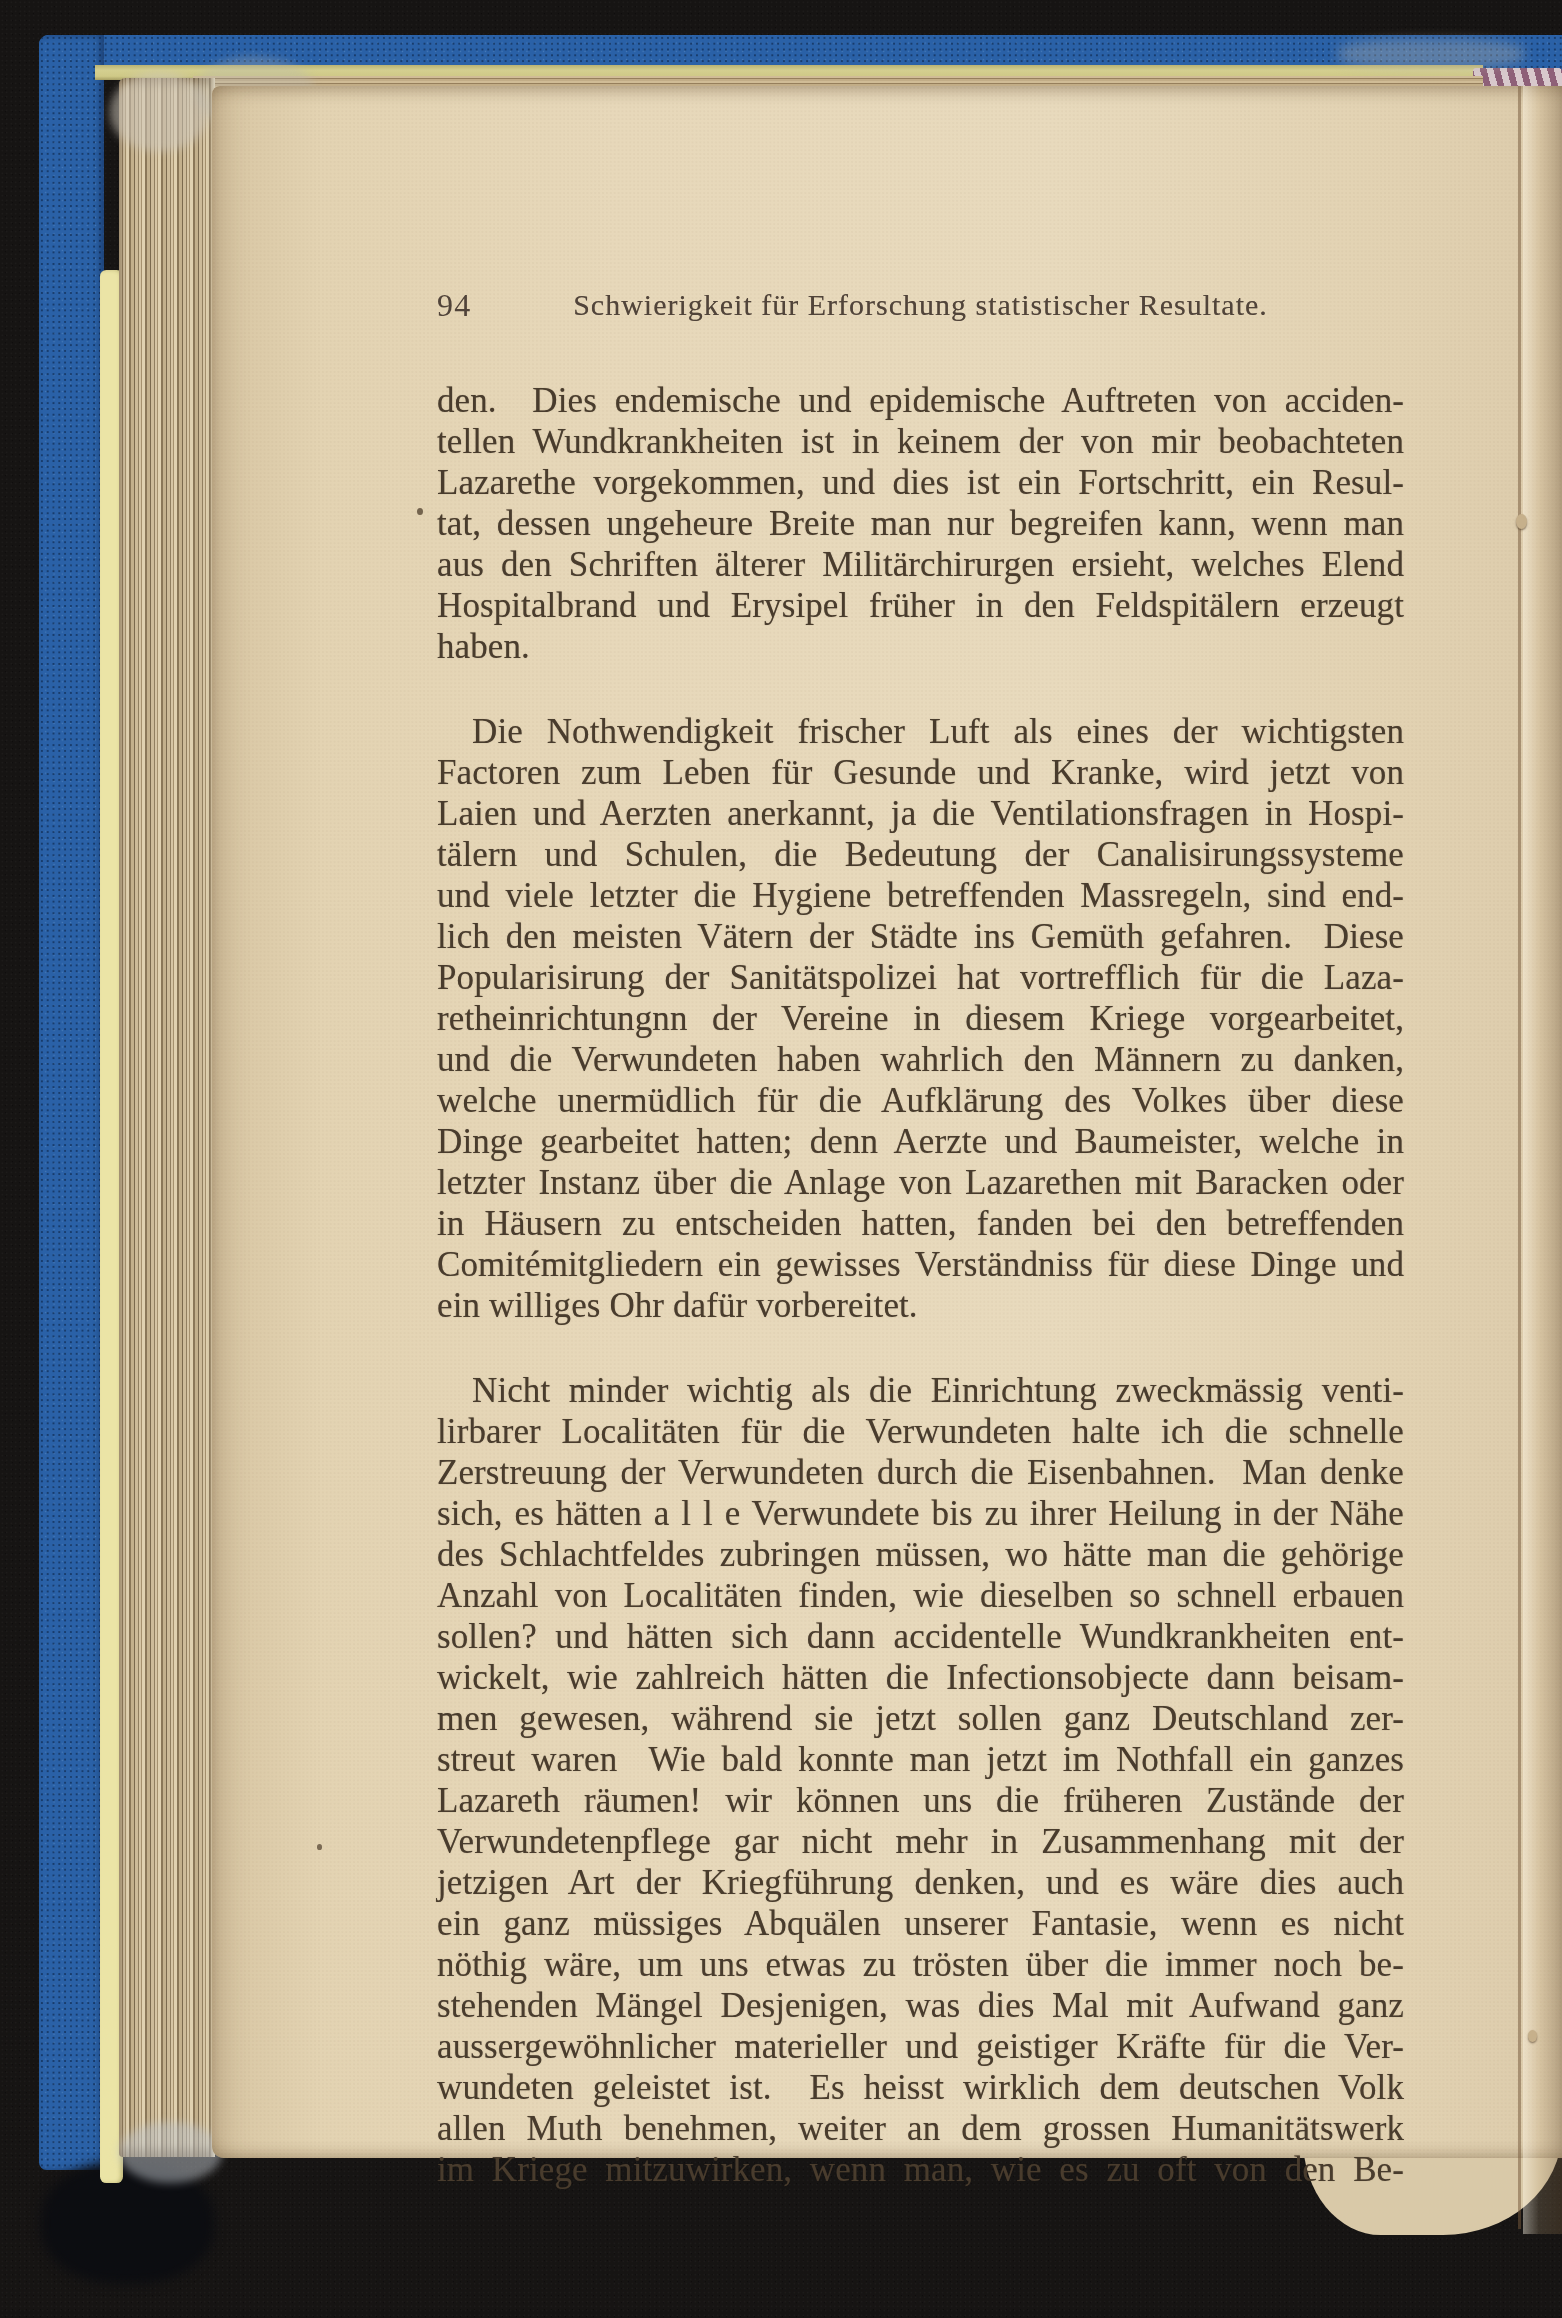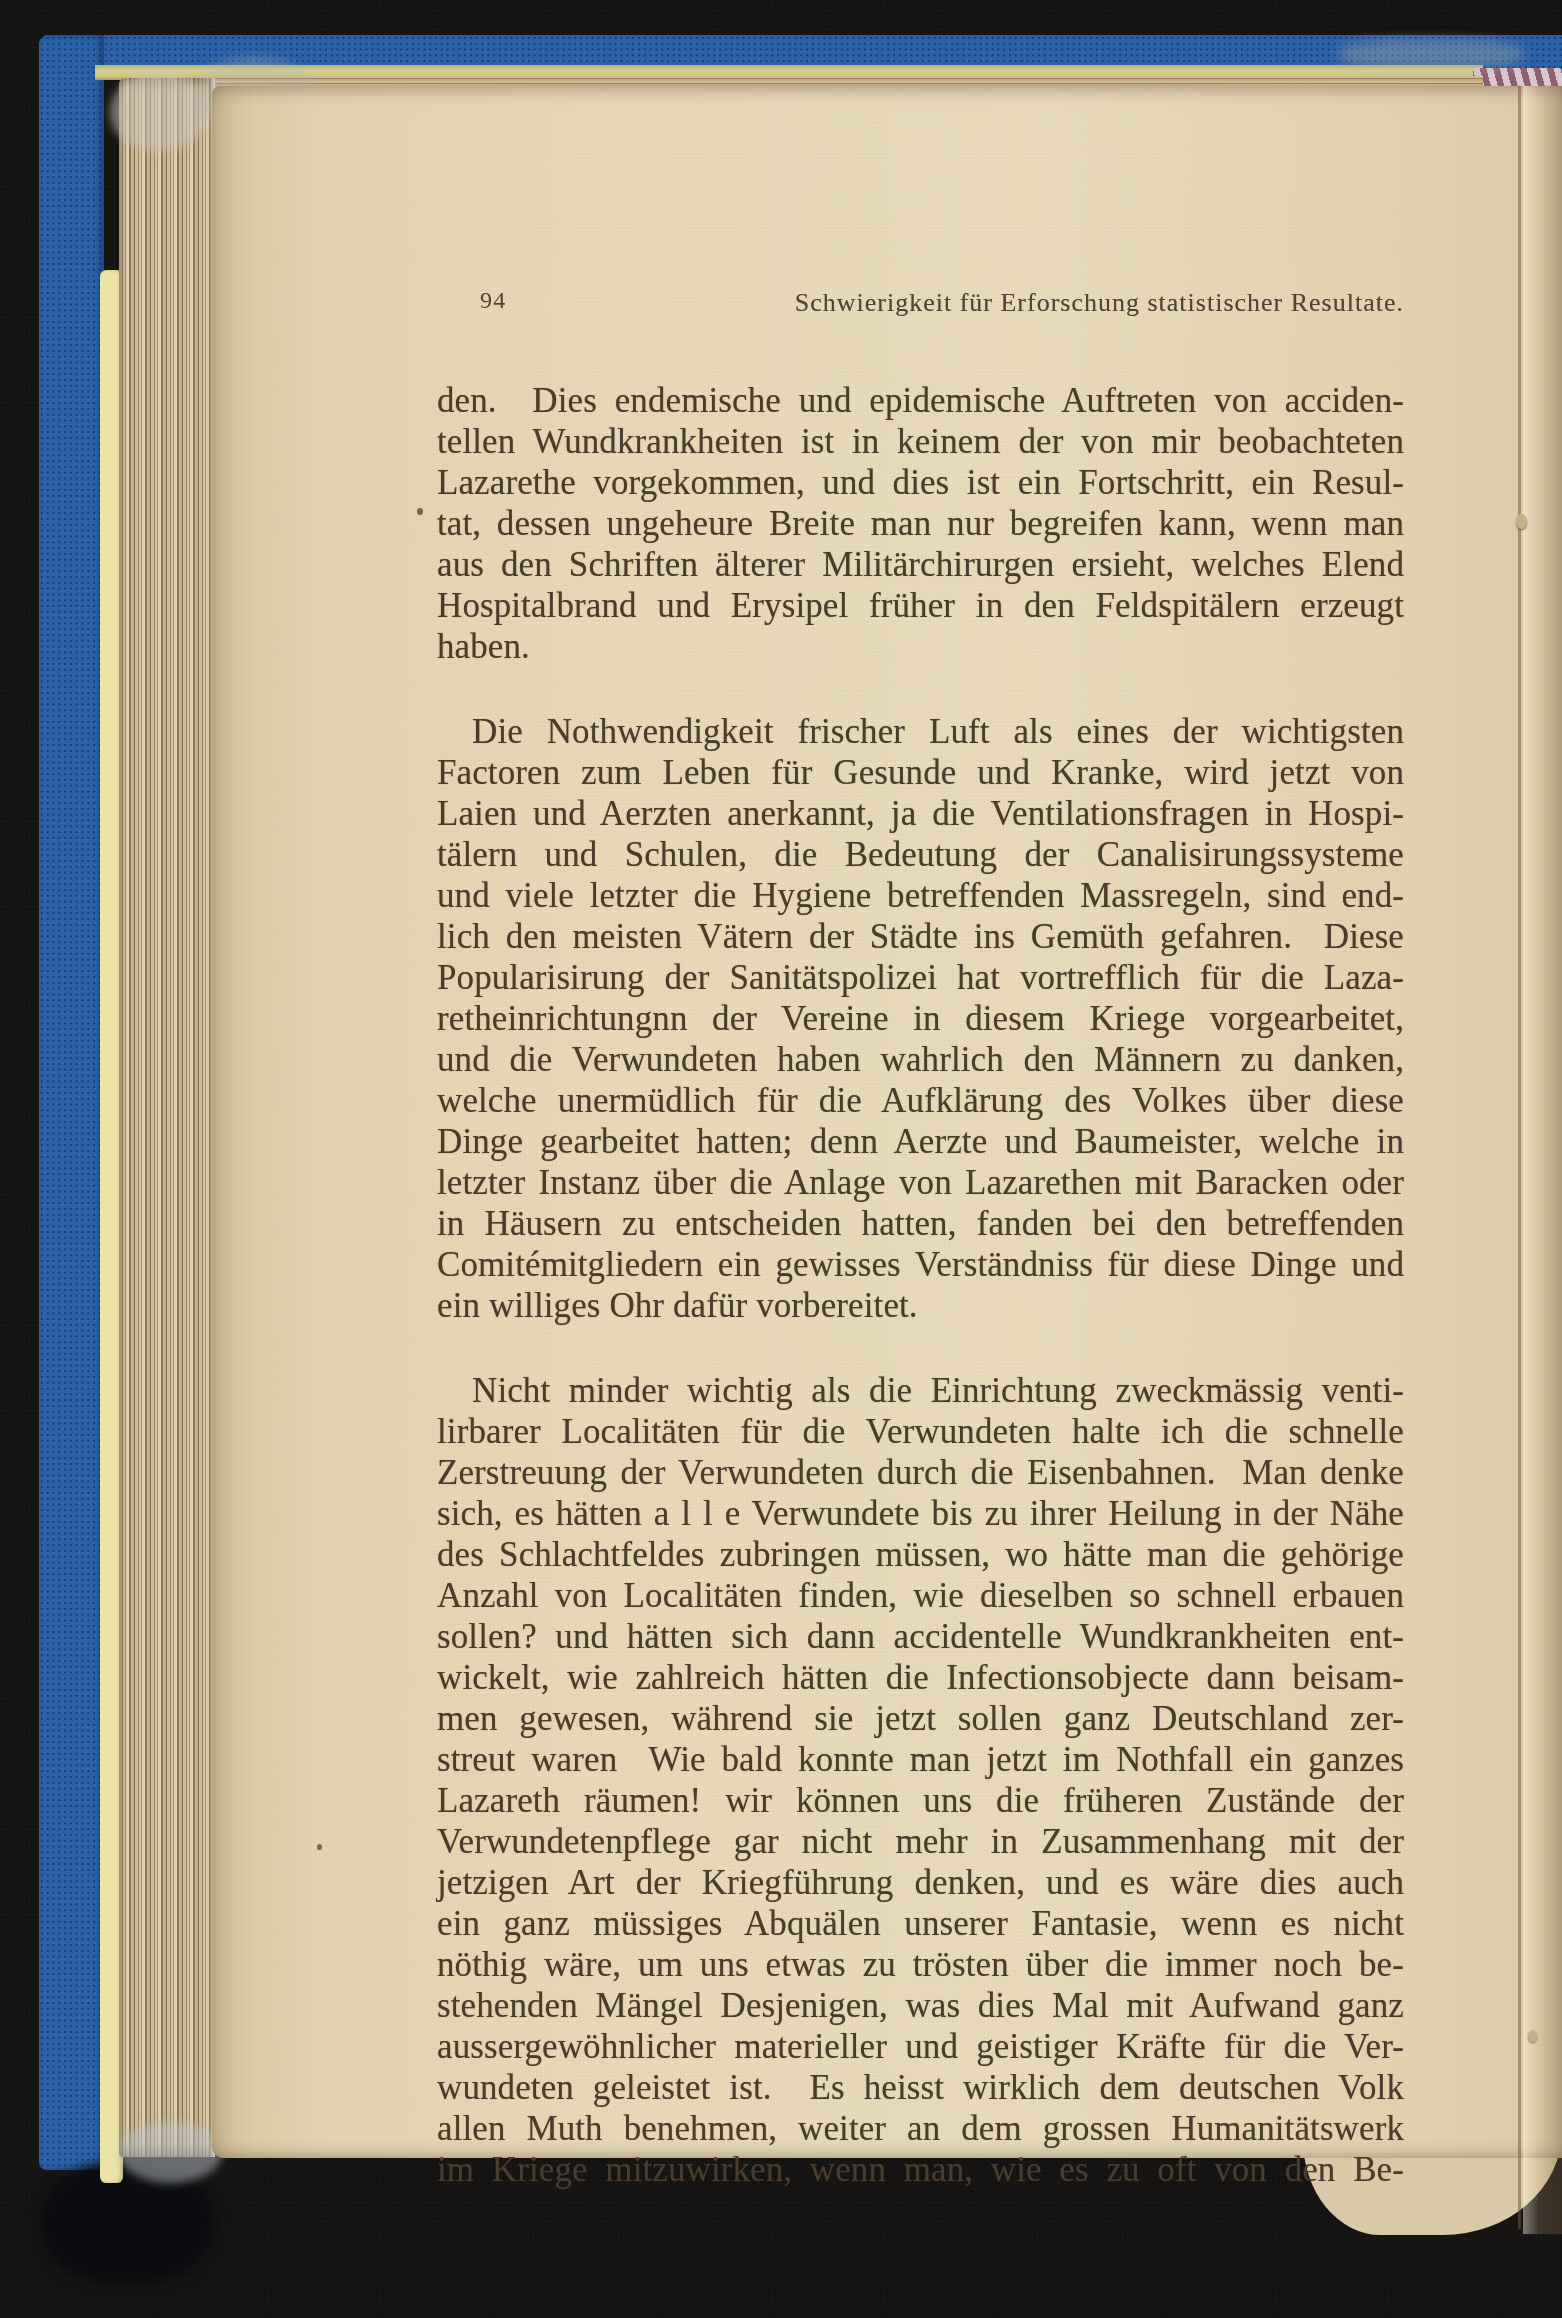--- a/index.html
+++ b/index.html
@@ -66,23 +66,23 @@
   #gutter-crease{left:1518px;top:86px;width:3.2px;height:2143px;
     background:rgba(116,89,60,0.52);filter:blur(0.6px);}
   .notch{border-radius:50%;background:#c6b08b;box-shadow:0 1.3px 1.9px rgba(80,60,40,0.6);}
   #notch-upper{left:1516px;top:514px;width:11px;height:14.8px;}
   #notch-lower{left:1528px;top:2030px;width:9px;height:12.2px;}
   .speck{border-radius:50%;background:#574734;}
   #speck-1{left:417px;top:508px;width:5.8px;height:7px;opacity:.8;}
   #speck-2{left:317px;top:1844px;width:5.1px;height:5.8px;opacity:.75;}
   
   #header-row{left:437px;top:284px;width:967px;height:37px;color:#51443a;}
-  #page-number{position:absolute;left:0;top:2.6px;font-size:24px;letter-spacing:1.3px;margin-left:43px;}
-  #running-header{position:absolute;left:0;right:0;top:3.9px;text-align:right;
-    font-size:26px;letter-spacing:1px;text-shadow:0 0 0.6px rgba(80,66,54,0.5);}
+  #page-number{position:absolute;left:0;top:2.6px;font-size:32px;letter-spacing:1.3px;}
+  #running-header{position:absolute;left:0;right:0;top:3.9px;text-align:center;
+    font-size:30px;letter-spacing:1px;text-shadow:0 0 0.6px rgba(80,66,54,0.5);}
   #text-block{left:437px;top:380px;width:967px;color:var(--ink,#493c2d);
     font-size:35px;text-shadow:0 0 0.8px rgba(72,57,42,0.5);letter-spacing:0.1px;}
   .line{height:41px;line-height:41px;text-align:justify;text-align-last:justify;
     white-space:normal;overflow:visible;}
   .line.end{text-align-last:left;}
   .line.indent{text-indent:35px;margin-top:44px;}
 </style>
 </head>
 <body>
 

